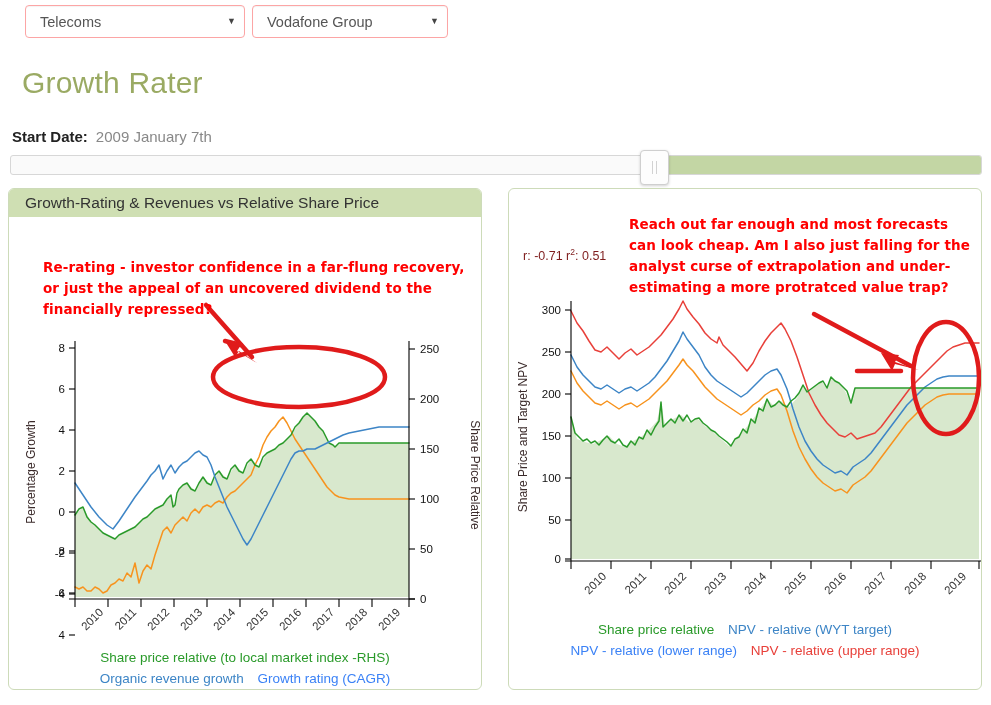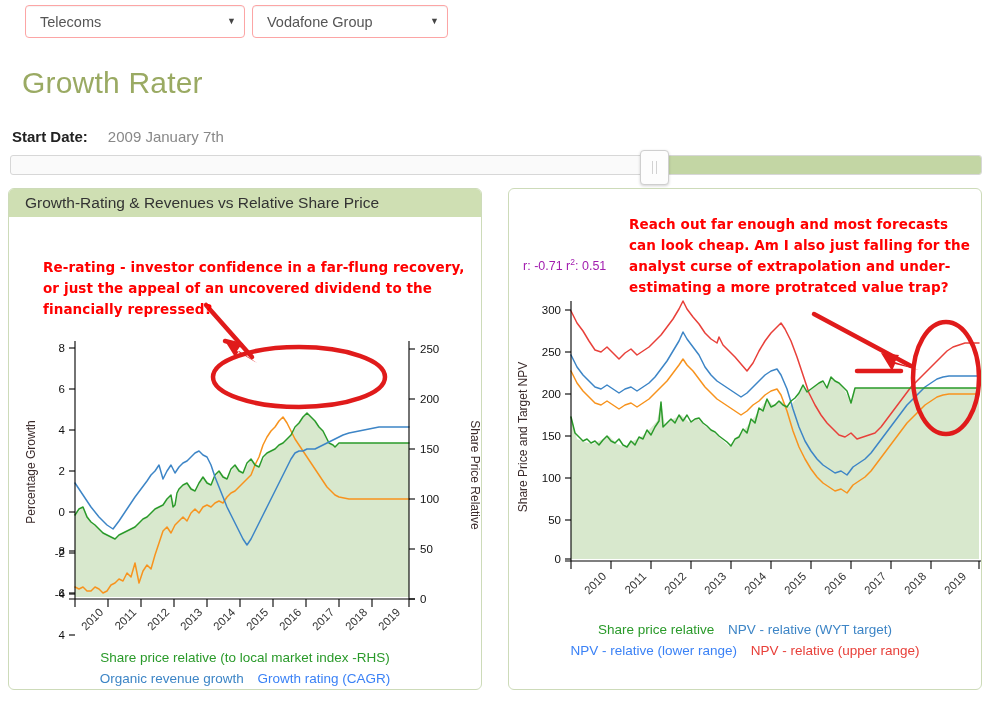--- a/index.html
+++ b/index.html
@@ -30,21 +30,21 @@
 
   
   .page-title{
     position:absolute;left:22px;top:66px;
     font-size:30px;color:#9aaa63;font-weight:normal;letter-spacing:.2px;
   }
 
   
   .startdate{position:absolute;left:12px;top:128px;font-size:15px;white-space:nowrap;}
   .startdate .sd-label{font-weight:bold;color:#222;}
-  .startdate .sd-value{color:#888;margin-left:20px;}
+  .startdate .sd-value{color:#888;margin-left:8px;}
 
   
   .slider{
     position:absolute;left:10px;top:155px;width:972px;height:20px;
     border:1px solid #d7d7d7;border-radius:3px;
     background:#fafafa;box-sizing:border-box;overflow:visible;
   }
   .slider-fill{
     position:absolute;left:636px;top:0;right:0;bottom:0;
     background:#c3d6a4;border-radius:0 2px 2px 0;
@@ -75,21 +75,21 @@
   
   .annot{
     position:absolute;color:#ff0000;
     font-family:"DejaVu Sans",sans-serif;
     font-size:13.5px;font-weight:bold;line-height:21px;
     letter-spacing:.1px;white-space:pre-line;
   }
   #annot-left{left:34px;top:40px;width:430px;}
   #annot-right{left:120px;top:25px;width:350px;}
   .rstat{
-    position:absolute;left:14px;top:68px;font-size:12.5px;color:#a21caf;
+    position:absolute;left:14px;top:58px;font-size:12.5px;color:#7f1d1d;
   }
   .rstat sup{font-size:8.5px;}
 
   
   .chart{position:absolute;left:0;top:0;}
   .axis-line{stroke:#000;stroke-width:1.1;fill:none;}
   .tick{stroke:#000;stroke-width:1.1;}
   .ticklbl{font-family:"Liberation Sans",sans-serif;font-size:11.5px;fill:#111;}
   .ticklbl-rot{font-family:"Liberation Sans",sans-serif;font-size:11.5px;fill:#333;}
   .axtitle{font-family:"Liberation Sans",sans-serif;font-size:12px;fill:#3b2b2b;}

